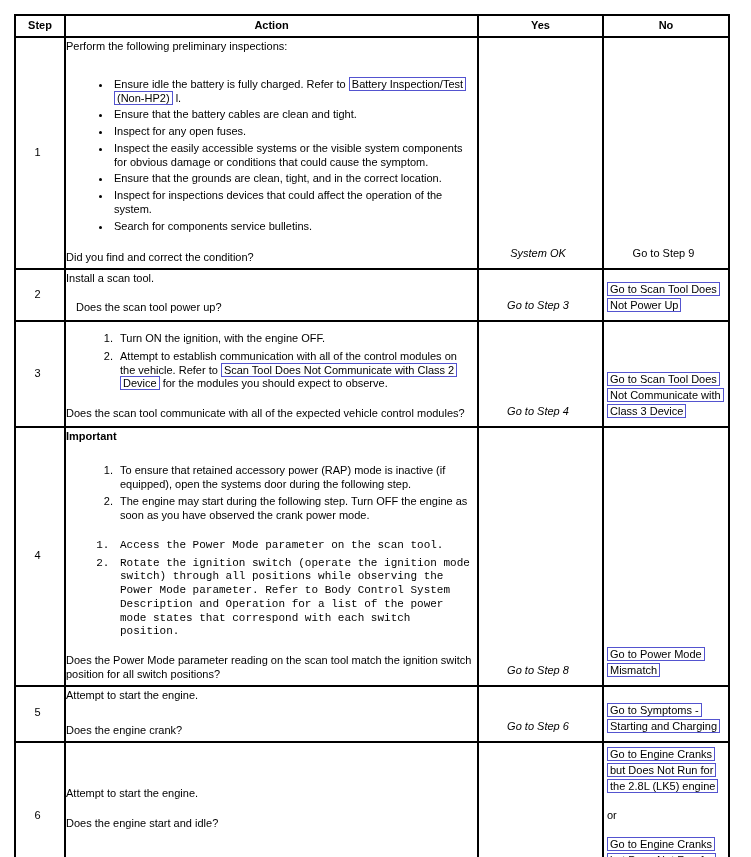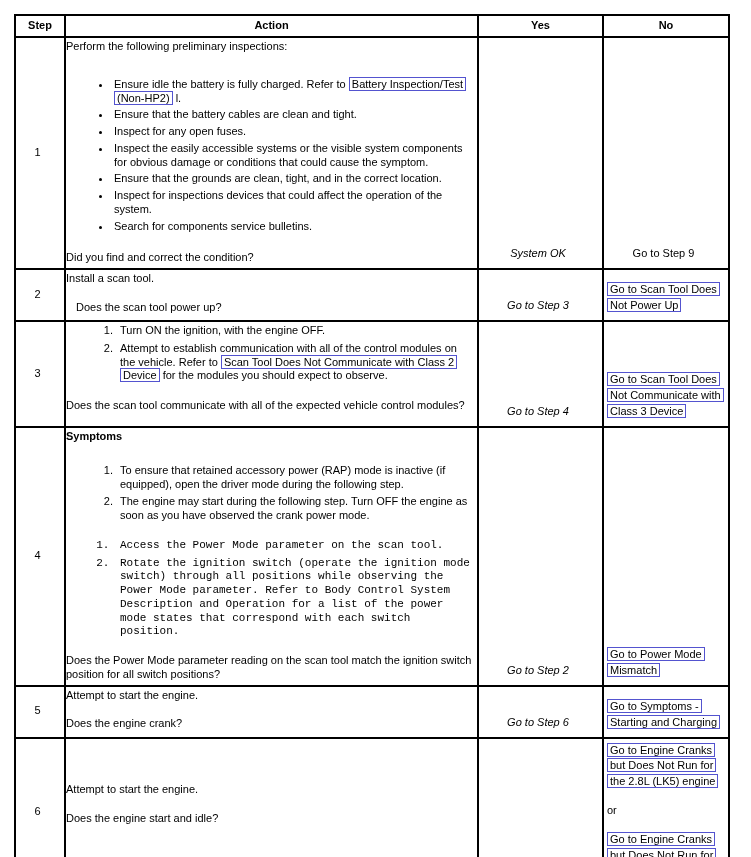--- a/index.html
+++ b/index.html
@@ -58,28 +58,28 @@
     padding-bottom: 6px;
     line-height: 1.45;
   }
   td.no-center { text-align: center; }
   td.no-left { text-align: left; padding-left: 3px; padding-right: 3px; }
   td.no-top { vertical-align: top; text-align: left; padding-top: 4px; padding-left: 3px; padding-right: 3px; }
 
   p { margin: 0; }
   ul.bullets { margin: 24px 0 0 0; padding-left: 46px; list-style: disc; }
   ul.bullets li { margin: 0 0 3px 0; padding-left: 2px; }
-  ol.numbered { margin: 0 0 0 0; padding-left: 50px; list-style: decimal; }
+  ol.numbered { margin: 8px 0 0 0; padding-left: 50px; list-style: decimal; }
   ol.numbered li { margin: 0 0 4px 0; padding-left: 4px; }
 
   .r1 .question { margin-top: 18px; }
   .r2 .question { margin-top: 15px; margin-left: 10px; }
   .r3 .question { margin-top: 16px; }
   .r4 .question { margin-top: 15px; }
-  .r5 .question { margin-top: 15px; }
+  .r5 .question { margin-top: 22px; }
   .r6 .intro    { margin-top: 42px; }
   .r6 .question { margin-top: 16px; }
 
   .important { font-weight: bold; margin: 0; }
   .r4 ol.list-a { margin-top: 20px; }
   .r4 ol.list-b { margin-top: 16px; font-family: Liberation Mono, monospace; }
 
   a.doclink {
     color: #000;
     text-decoration: none;
@@ -149,32 +149,32 @@
           </ol>
           <p class="question">Does the scan tool communicate with all of the expected vehicle control modules?</p>
         </td>
         <td class="yes">Go to Step 4</td>
         <td class="no no-left"><a href="#" class="doclink">Go to Scan Tool Does Not Communicate with Class 3 Device</a></td>
       </tr>
 
       <tr class="r4">
         <td class="step">4</td>
         <td class="action">
-          <p class="important">Symptoms</p>
+          <p class="important">Important</p>
           <ol class="numbered list-a">
-            <li>To ensure that retained accessory power (RAP) mode is inactive (if equipped), open the driver mode during the following step.</li>
+            <li>To ensure that retained accessory power (RAP) mode is inactive (if equipped), open the systems door during the following step.</li>
             <li>The engine may start during the following step. Turn OFF the engine as soon as you have observed the crank power mode.</li>
           </ol>
           <ol class="numbered list-b">
             <li>Access the Power Mode parameter on the scan tool.</li>
             <li>Rotate the ignition switch (operate the ignition mode switch) through all positions while observing the Power Mode parameter. Refer to Body Control System Description and Operation for a list of the power mode states that correspond with each switch position.</li>
           </ol>
           <p class="question">Does the Power Mode parameter reading on the scan tool match the ignition switch position for all switch positions?</p>
         </td>
-        <td class="yes">Go to Step 2</td>
+        <td class="yes">Go to Step 8</td>
         <td class="no no-left"><a href="#" class="doclink">Go to Power Mode Mismatch</a></td>
       </tr>
 
       <tr class="r5">
         <td class="step">5</td>
         <td class="action">
           <p class="intro">Attempt to start the engine.</p>
           <p class="question">Does the engine crank?</p>
         </td>
         <td class="yes">Go to Step 6</td>

